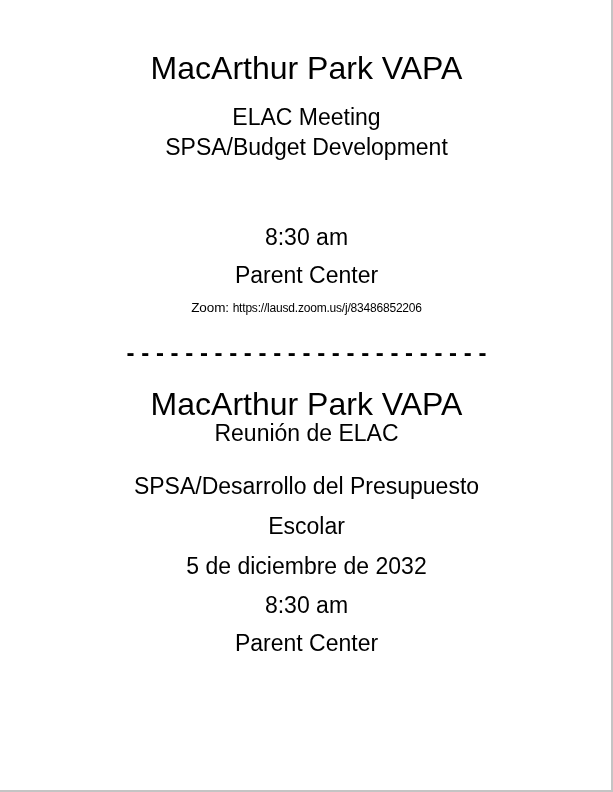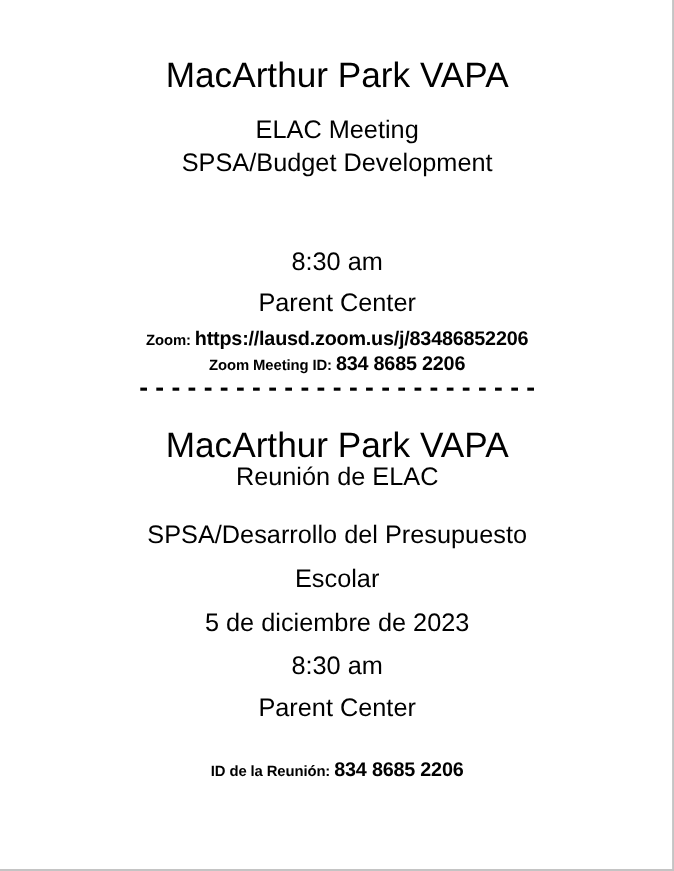--- a/index.html
+++ b/index.html
@@ -44,25 +44,25 @@
       height: 30px;
     }
     .small {
       font-size: 13.5px;
       line-height: 16px;
       height: 16px;
       font-weight: bold;
       letter-spacing: -0.1px;
     }
     .small .lbl {
-      font-weight: bold;
+      font-weight: normal;
     }
     .small .val {
-      font-weight: bold;
-      font-size: 18px;
+      font-weight: normal;
+      font-size: 12px;
       letter-spacing: -0.2px;
       text-align: center;
     }
     .divider {
       font-family: "Liberation Sans", sans-serif;
       font-weight: bold;
       font-size: 24px;
       line-height: 20px;
       height: 20px;
       letter-spacing: 0px;
@@ -75,32 +75,24 @@
 
   <div class="line title" style="top:50px;">MacArthur Park VAPA</div>
   <div class="line sub" style="top:102px;">ELAC Meeting</div>
   <div class="line sub" style="top:132px;">SPSA/Budget Development</div>
   <div class="line sub" style="top:222px;">8:30 am</div>
   <div class="line sub" style="top:260px;">Parent Center</div>
   <div class="line small" style="top:300px;">
     <span class="lbl">Zoom:</span>
     <span class="val">https://lausd.zoom.us/j/83486852206</span>
   </div>
-  <div class="line small" style="top:322px;">
-    <span class="lbl">Zoom Meeting ID:</span>
-    <span class="val">834 8685 2206</span>
-  </div>
 
   <div class="line divider" style="top:343px;">- - - - - - - - - - - - - - - - - - - - - - - - -</div>
 
   <div class="line title" style="top:386px;">MacArthur Park VAPA</div>
   <div class="line sub" style="top:418px;">Reunión de ELAC</div>
   <div class="line sub" style="top:471px;">SPSA/Desarrollo del Presupuesto</div>
   <div class="line sub" style="top:511px;">Escolar</div>
-  <div class="line sub" style="top:551px;">5 de diciembre de 2023</div>
+  <div class="line sub" style="top:551px;">5 de diciembre de 2032</div>
   <div class="line sub" style="top:590px;">8:30 am</div>
   <div class="line sub" style="top:628px;">Parent Center</div>
-  <div class="line small" style="top:691px;">
-    <span class="lbl">ID de la Reunión:</span>
-    <span class="val">834 8685 2206</span>
-  </div>
 
 </div>
 
 </body></html>

